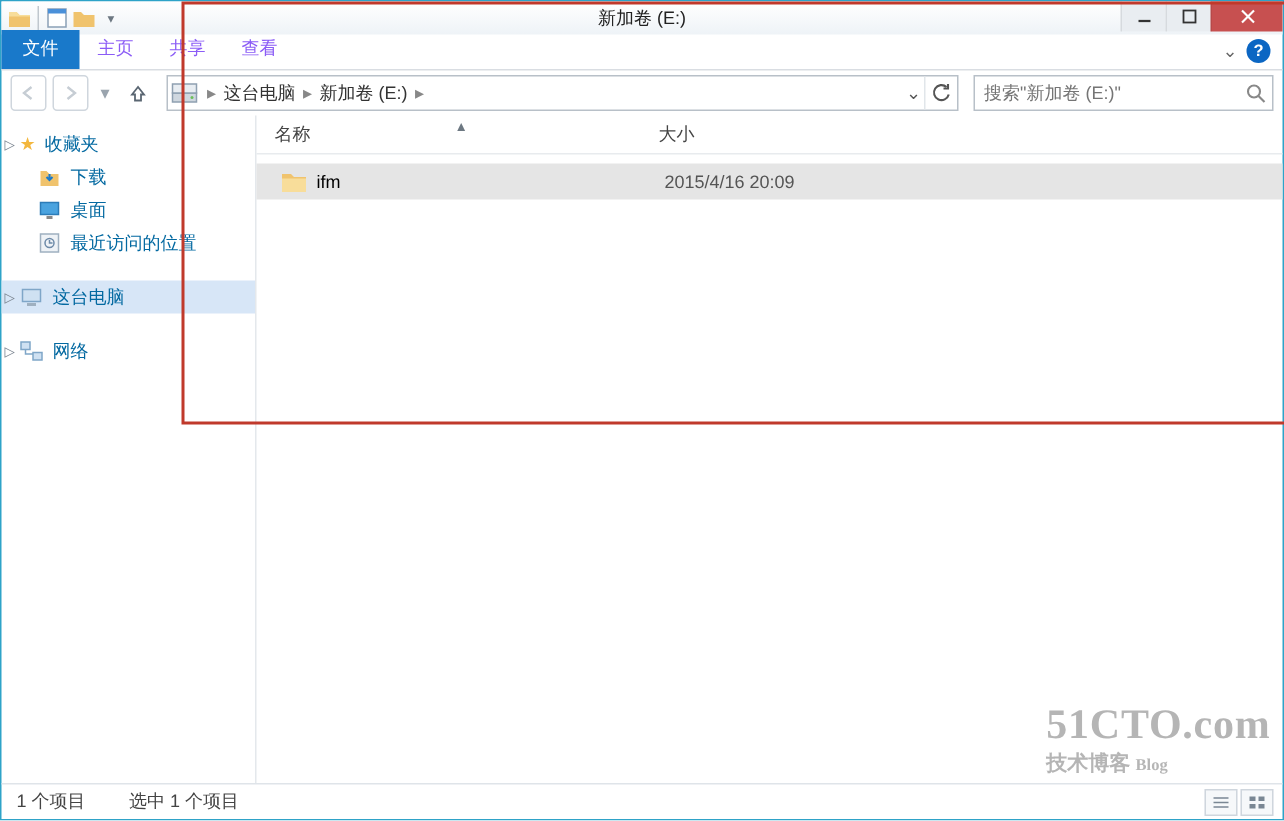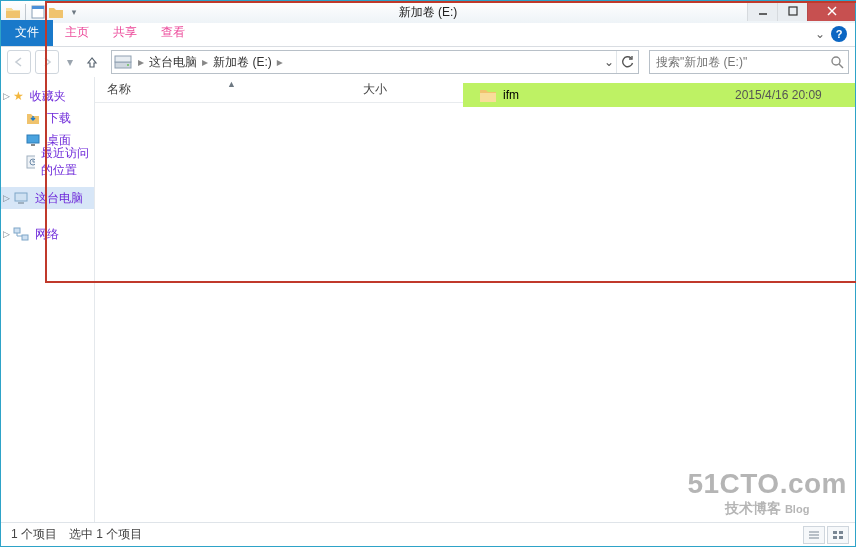--- a/index.html
+++ b/index.html
@@ -15,21 +15,21 @@
 .title{position:absolute;left:0;right:0;text-align:center;font-size:12px;color:#222;pointer-events:none}
 .winbtns{position:absolute;right:0;top:0;display:flex;height:20px}
 .winbtn{width:30px;height:20px;display:flex;align-items:center;justify-content:center;border-left:1px solid rgba(0,0,0,0.08)}
 .winbtn.min,.winbtn.max{background:#e9edf1}
 .winbtn.close{width:48px;background:#c75050}
 .winbtn svg{pointer-events:none}
 
 
 .ribbon{height:24px;display:flex;align-items:flex-end;border-bottom:1px solid #d9dde2;position:relative}
 .filetab{background:#1979ca;color:#fff;padding:4px 14px 5px;font-size:12px}
-.tab{padding:4px 12px 5px;color:#ec4899}
+.tab{padding:4px 12px 5px;color:#8b5cf6}
 .help{position:absolute;right:8px;top:3px;display:flex;gap:6px;align-items:center}
 .help .chev{color:#666}
 .help .q{width:16px;height:16px;border-radius:8px;background:#0b66c3;color:#fff;display:flex;align-items:center;justify-content:center;font-weight:bold;font-size:11px}
 
 
 .navbar{height:30px;display:flex;align-items:center;padding:3px 6px;gap:4px}
 .navbtn{width:24px;height:24px;border:1px solid #cfd6dd;border-radius:3px;display:flex;align-items:center;justify-content:center;color:#9aa4ae;background:#fff}
 .navbtn.disabled{color:#c6cdd4}
 .history{width:14px;display:flex;align-items:center;justify-content:center;color:#9aa4ae}
 .up{width:22px;height:22px;display:flex;align-items:center;justify-content:center;color:#5a6672}
@@ -46,46 +46,46 @@
 
 
 .body{display:flex;height:calc(100% - 22px - 24px - 30px - 24px)}
 .sidebar{width:170px;border-right:1px solid #e4e8ec;padding:8px 0;overflow:hidden}
 .group{margin-bottom:14px}
 .grow{display:flex;align-items:center;height:22px;padding-left:12px;gap:6px;position:relative}
 .grow.child{padding-left:24px}
 .grow.sel{background:#d7e6f7}
 .grow .exp{position:absolute;left:2px;width:10px;color:#7c8691;font-size:9px}
 .star{color:#f3b73e}
-.lbl{color:#6d28d9}
-
-.main{flex:1;display:flex;flex-direction:row;position:relative}
+.lbl{color:#0369a1}
+
+.main{flex:1;display:flex;flex-direction:column;position:relative}
 .redbox{position:absolute;left:-50px;right:-4px;top:-76px;height:282px;border:2px solid #c0392b;pointer-events:none}
 .cols{height:26px;display:flex;align-items:center;border-bottom:1px solid #e8ebee;padding-left:12px;color:#444;position:relative}
 .col{position:relative}
 .col.name{width:256px}
 .col.date{width:120px}
 .col.type{width:116px}
 .col.size{width:100px}
 .sortglyph{position:absolute;left:120px;top:-2px;color:#6d7882;font-size:9px}
 .rows{flex:1;padding-top:6px}
 .row{height:24px;display:flex;align-items:center;padding-left:16px}
-.row.sel{background:#bef264}
+.row.sel{background:#e5e5e5}
 .row .fico{width:18px;height:16px;margin-right:6px}
 .row .rname{width:232px}
 .row .rdate{width:120px;color:#555}
 .row .rtype{width:116px;color:#555}
 
 
-.status{height:24px;border-top:1px solid #dfe4e9;display:flex;align-items:center;padding:0 10px;gap:12px;color:#444;position:relative}
+.status{height:24px;border-top:1px solid #dfe4e9;display:flex;align-items:center;padding:0 10px;gap:29px;color:#444;position:relative}
 .viewbtns{position:absolute;right:6px;display:flex;gap:2px}
 .vbtn{width:22px;height:18px;border:1px solid #cfd6dd;display:flex;align-items:center;justify-content:center;background:#f6f8fa}
 
 
-.wm{position:absolute;right:8px;bottom:28px;color:rgba(120,120,120,0.55);text-align:center;font-family:Liberation Sans, sans-serif;pointer-events:none}
+.wm{position:absolute;right:8px;bottom:28px;color:rgba(120,120,120,0.55);text-align:left;font-family:Liberation Serif, serif;pointer-events:none}
 .wm .big{font-size:28px;font-weight:bold;letter-spacing:0.5px}
 .wm .sm{font-size:14px;font-weight:bold}
 
 svg{display:block}
 </style>
 </head>
 <body>
 
 <div class="window">
 

